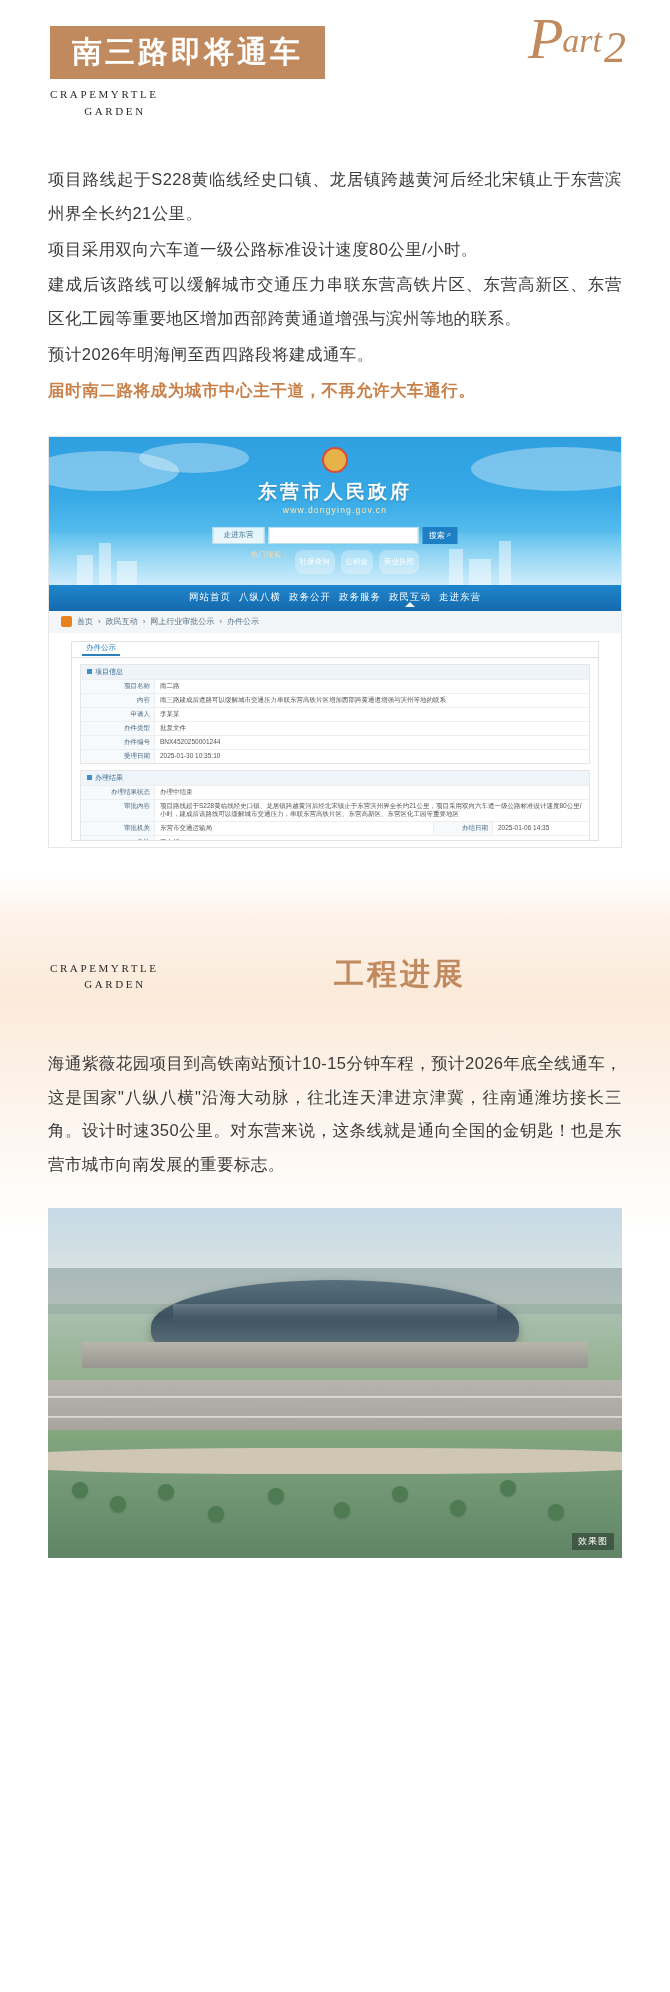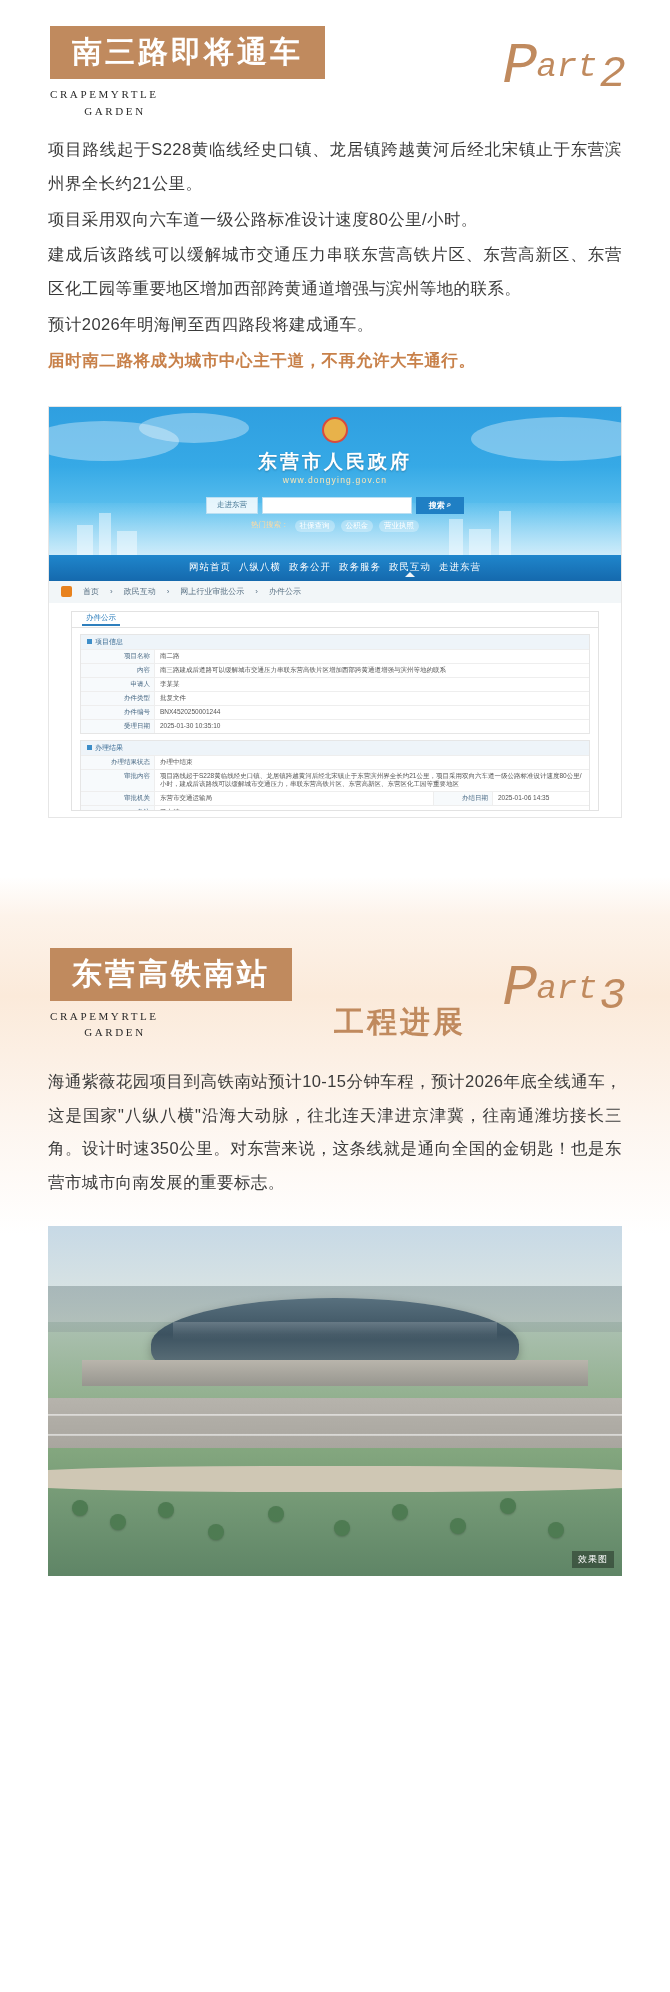--- a/index.html
+++ b/index.html
@@ -38,25 +38,24 @@
     line-height: 1.1;
     position: relative;
     top: 26px;
     font-family: "Liberation Sans", "DejaVu Sans", sans-serif;
   }
   .part-mark {
     position: absolute;
     right: 0;
     top: 10px;
     color: #c08a5e;
-    font-family: Liberation Mono, monospace;
+    font-family: Liberation Serif, serif;
     font-style: italic;
     line-height: 1;
     white-space: nowrap;
-    margin-top: 28px;
   }
   .part-mark .p-big {
     font-size: 58px;
     vertical-align: -6px;
     letter-spacing: -1px;
   }
   .part-mark .p-rest {
     font-size: 34px;
     letter-spacing: 0px;
   }
@@ -82,21 +81,21 @@
     text-align: center;
     color: #c08a5e;
     font-size: 30px;
     font-weight: bold;
     letter-spacing: 3px;
     padding-left: 120px;
   }
 
   
   .body-text {
-    margin: 14px 48px 0 48px;
+    margin: 44px 48px 0 48px;
     color: #3a3a3a;
     font-size: 16.5px;
     line-height: 2.05;
     letter-spacing: 0.4px;
     text-align: justify;
   }
   .body-text p { margin: 0 0 2px 0; }
   .body-text p.highlight {
     color: #c8814a;
     font-weight: bold;
@@ -180,39 +179,38 @@
     border: 1px solid #bcdff2;
     font-size: 7.5px; color: #4b7b97;
     display: flex; align-items: center; justify-content: center;
   }
   .search-box {
     width: 150px; height: 17px;
     background: #ffffff;
     border: 1px solid #bcdff2;
   }
   .search-btn {
-    width: 48px; height: 17px;
+    width: 35px; height: 17px;
     background: #1f7fc4;
     color: #fff; font-size: 8px;
     display: flex; align-items: center; justify-content: center;
     gap: 2px;
-    font-weight: bold;
   }
   .hot-row {
     position: absolute;
     left: 50%; top: 113px;
     transform: translateX(-50%);
     display: flex; gap: 6px;
     font-size: 7.5px; color: #ffffff;
     white-space: nowrap;
   }
   .hot-row .tagk { color: #ffd9a0; }
   .hot-row .pill {
     background: rgba(255,255,255,0.3);
-    padding: 1px 5px;
+    padding: 7px 5px;
     border-radius: 8px;
   }
 
   .gov-nav {
     height: 26px;
     background: linear-gradient(to bottom, #1f86cc, #1569ad);
     display: flex;
     align-items: center;
     justify-content: center;
     color: #ffffff;
@@ -228,21 +226,21 @@
     transform: translateX(-50%);
     border-left: 5px solid transparent;
     border-right: 5px solid transparent;
     border-bottom: 5px solid #f2f6f8;
   }
   .crumb {
     height: 22px;
     background: #f2f6f8;
     display: flex;
     align-items: center;
-    gap: 11px;
+    gap: 5px;
     padding-left: 12px;
     font-size: 8px;
     color: #5a7285;
   }
   .crumb .home {
     width: 11px; height: 11px;
     background: #e8821e;
     border-radius: 2px;
     display: inline-block;
   }
@@ -518,26 +516,20 @@
             <div class="v">已办结</div>
           </div>
         </div>
       </div>
     </div>
   </div>
 
   <div class="divider-space"></div>
 
   <div class="section" style="padding-top:64px;">
-    <div class="title-row">
-      <div class="title-banner">东营高铁南站</div>
-      <div class="part-mark">
-        <span class="p-big">P</span><span class="p-rest">art</span><span class="p-num">3</span>
-      </div>
-    </div>
 
     <div style="display:flex;align-items:flex-start;">
       <div class="brand">
         <span>CRAPEMYRTLE</span>
         <span class="b2">GARDEN</span>
       </div>
       <div class="subtitle" style="flex:1;padding-left:0;">工程进展</div>
     </div>
 
     <div class="body-text">

